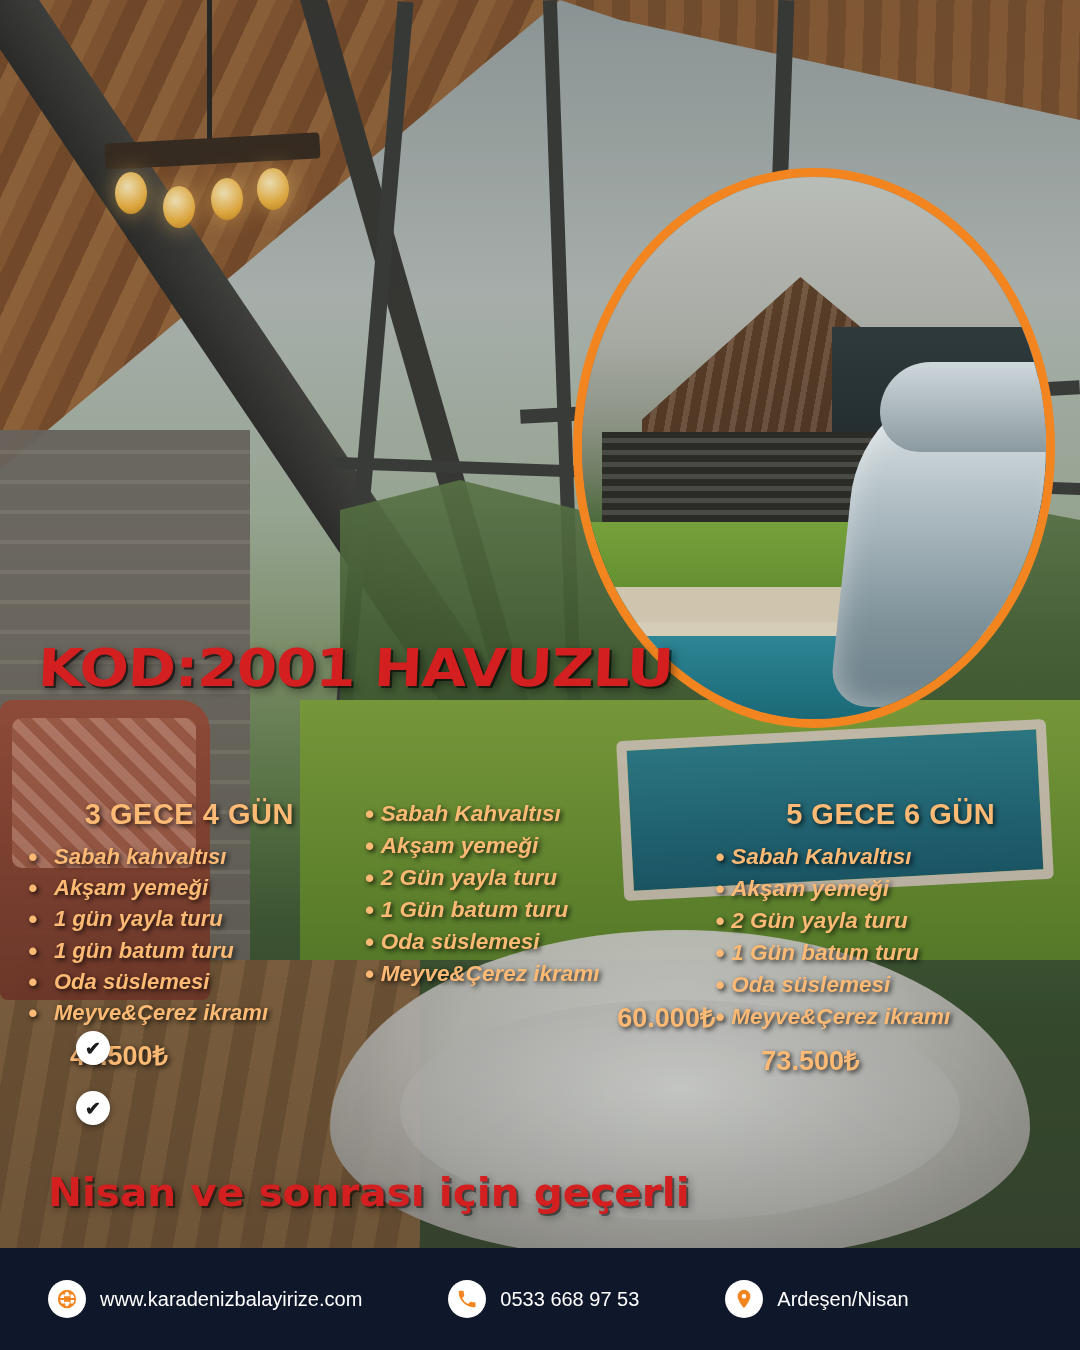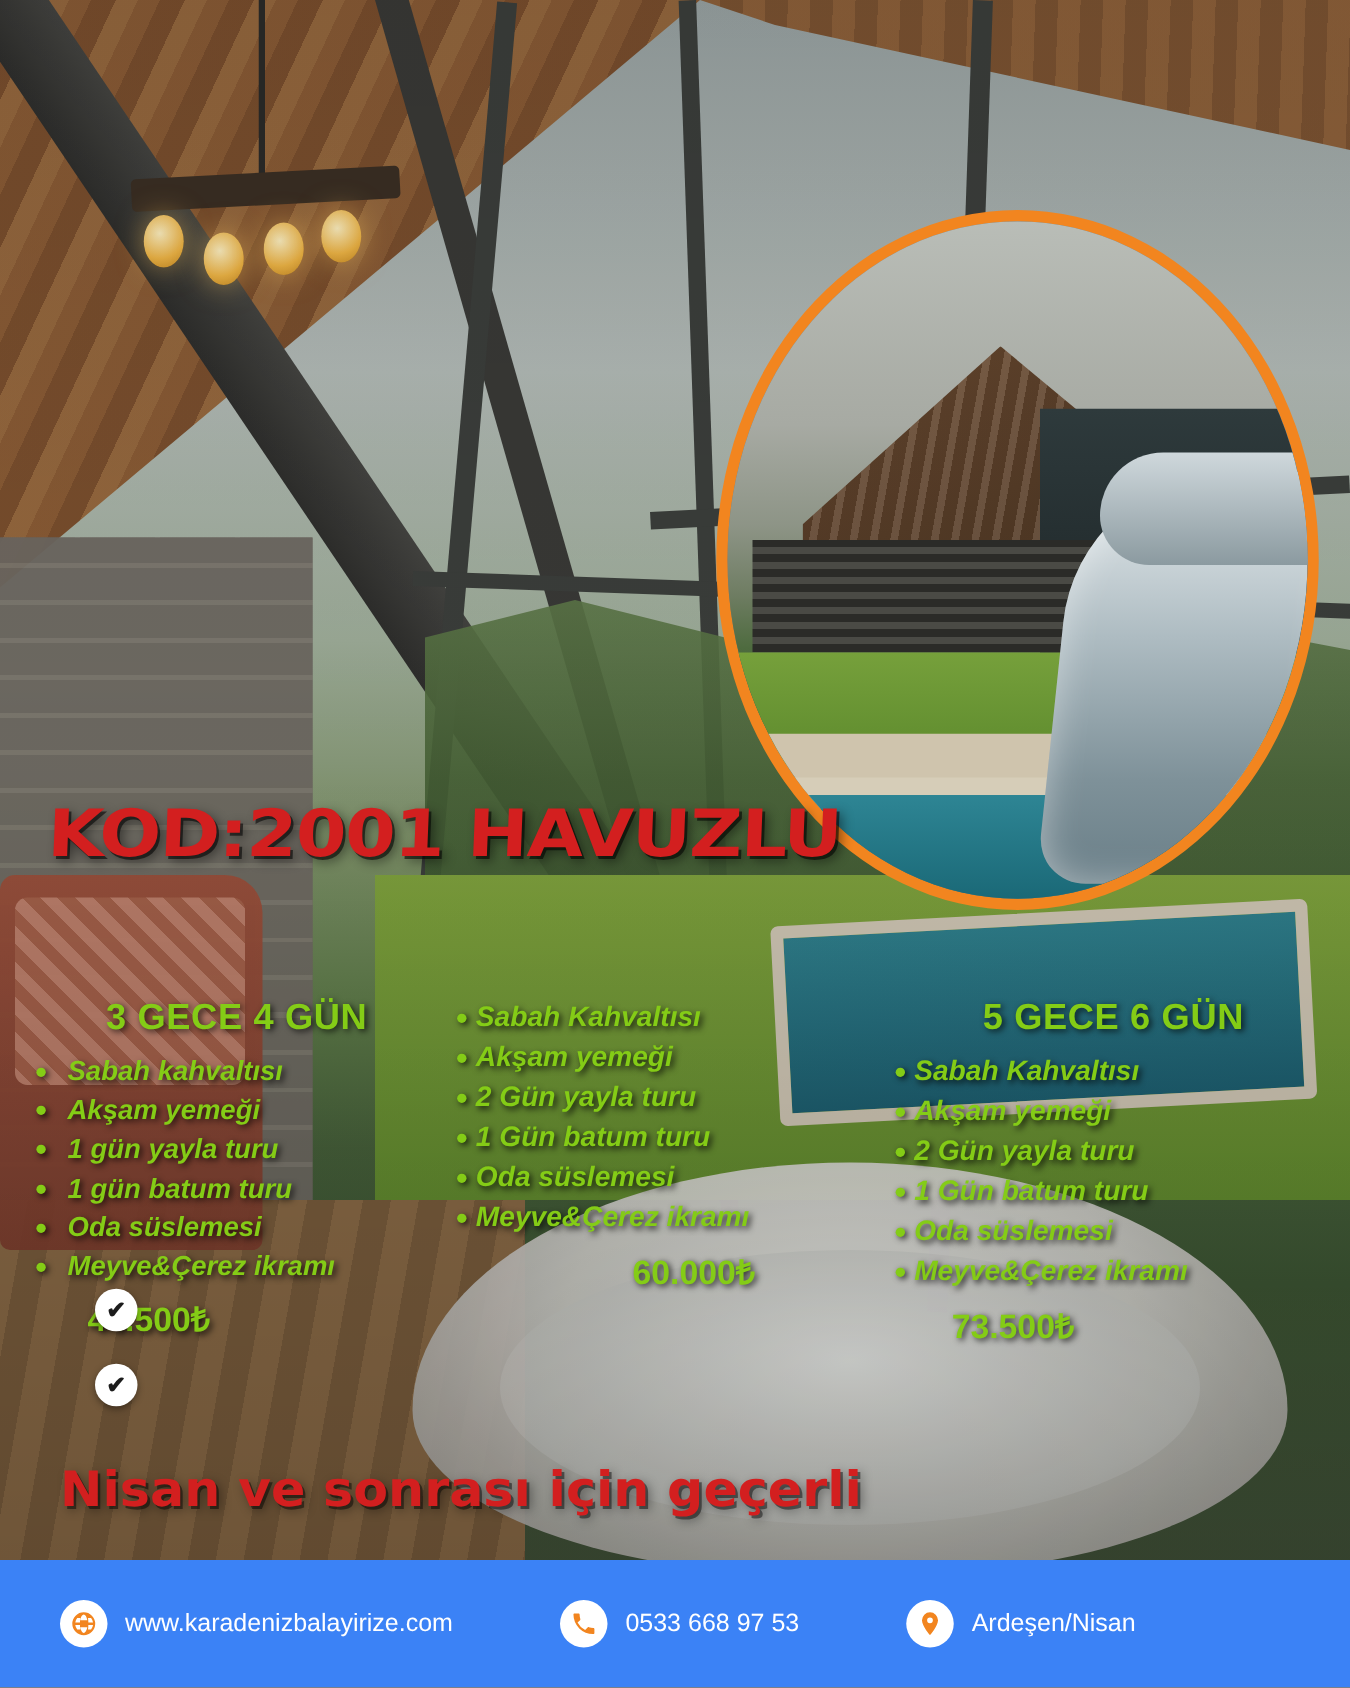--- a/index.html
+++ b/index.html
@@ -163,21 +163,21 @@
     text-shadow:2px 2px 0 rgba(0,0,0,.55), 4px 4px 9px rgba(0,0,0,.45);
     white-space:nowrap;
   }
 
   
   .packages {
     position:absolute; left:0; top:798px; width:1080px;
     display:flex; justify-content:space-between;
     padding:0 14px;
   }
-  .pkg { width:352px; color:#84cc16; text-align:left; }
+  .pkg { width:352px; color:#fdba74; text-align:left; }
   .pkg-title {
     font-size:29px; font-weight:bold; text-align:center;
     margin-bottom:10px; letter-spacing:.5px;
     text-shadow:2px 2px 5px rgba(0,0,0,.75);
   }
   .pkg-list { list-style:none;font-style:italic; }
   .pkg-list li {
     font-size:22.5px; font-weight:bold; line-height:1.42;
     text-shadow:2px 2px 5px rgba(0,0,0,.8);
     white-space:nowrap;
@@ -188,21 +188,21 @@
   }
   .pkg-2 .pkg-list li, .pkg-3 .pkg-list li { padding-left:16px; position:relative; }
   .pkg-2 .pkg-list li::before, .pkg-3 .pkg-list li::before {
     content:"•"; position:absolute; left:0; top:-2px; font-size:26px;
   }
   .price {
     font-size:27px; font-weight:bold; text-align:center; margin-top:8px;
     text-shadow:2px 2px 5px rgba(0,0,0,.8);
   }
   .pkg-1 .price { padding-left:56px; text-align:left; }
-  .pkg-2 .price { padding-left:30px; text-align:center; }
+  .pkg-2 .price { padding-left:30px; text-align:right; }
   .pkg-3 .price { padding-left:46px; text-align:left; }
 
   
   .check {
     position:absolute; width:34px; height:34px; border-radius:50%;
     background:#ffffff; color:#1c1c1c;
     display:flex; align-items:center; justify-content:center;
     font-size:19px; font-weight:bold;
     box-shadow:0 2px 6px rgba(0,0,0,.4);
   }
@@ -216,21 +216,21 @@
     font-size:39px; font-weight:bold; color:#d31f1f;
     transform:scaleX(1.04);
     transform-origin:left center;
     text-shadow:2px 2px 0 rgba(0,0,0,.45), 3px 3px 8px rgba(0,0,0,.4);
     white-space:nowrap;
   }
 
   
   .footer {
     position:absolute; left:0; bottom:0; width:1080px; height:102px;
-    background:#3b82f6;
+    background:#0f172a;
     display:flex; align-items:center; gap:34px;
     padding:0 48px;
   }
   .f-item { display:flex; align-items:center; gap:14px; }
   .f-text { color:#ffffff; font-size:20px; }
   .f-icon {
     width:38px; height:38px; border-radius:50%;
     background:#ffffff; color:#f2851f;
     display:flex; align-items:center; justify-content:center;
     flex:0 0 38px;

